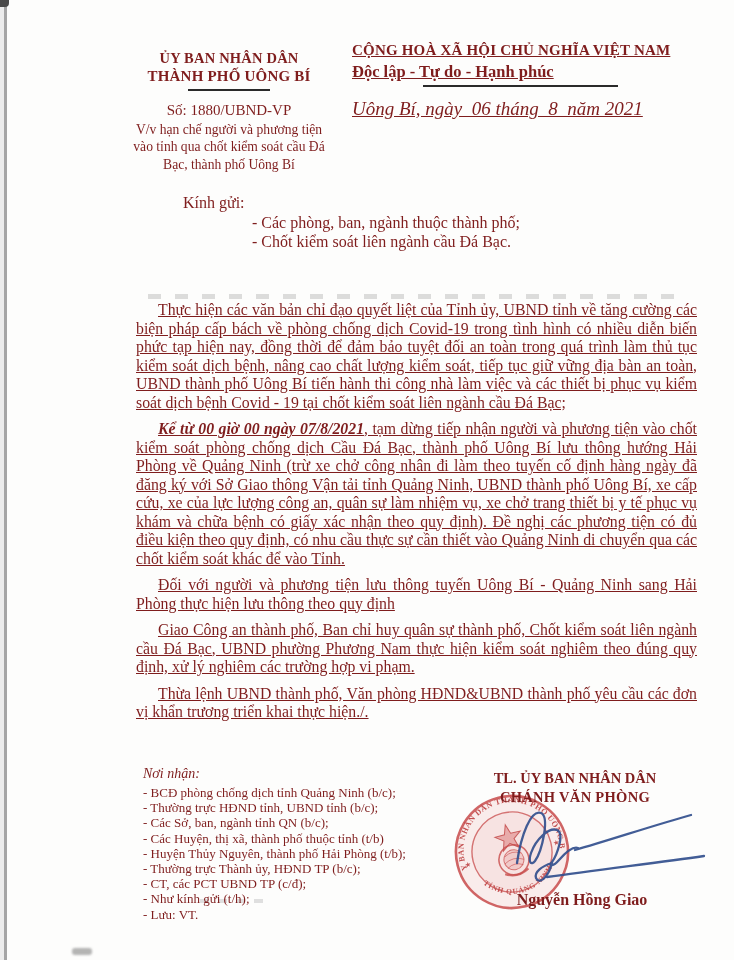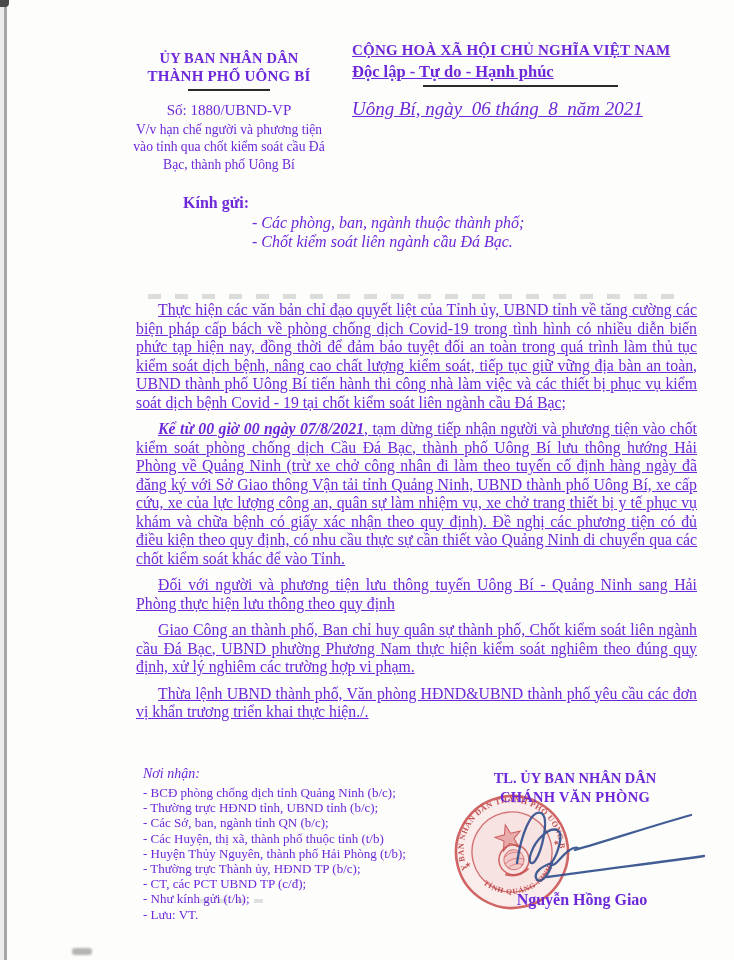--- a/index.html
+++ b/index.html
@@ -2,21 +2,21 @@
 <html lang="vi"><head>
 <meta charset="utf-8">
 <style>
   html,body{margin:0;padding:0;background:#ffffff;}
   .page{
     position:relative;
     width:734px;height:960px;
     background:#fdfdfc;
     overflow:hidden;
     font-family:"Liberation Serif","DejaVu Serif",serif;
-    color:#6d28d9;
+    color:#7f1d1d;
   }
   
   .edge-strip{position:absolute;left:0;top:0;width:4px;height:100%;background:#ececec;}
   .edge-line{position:absolute;left:4px;top:0;width:3px;height:100%;background:#8e8e8e;opacity:.8;}
   .corner-speck{position:absolute;left:0;top:0;width:9px;height:7px;background:#4a4a4a;border-radius:0 0 4px 0;}
   .bottom-smudge{position:absolute;left:72px;top:948px;width:20px;height:7px;background:rgba(90,90,90,.45);filter:blur(1px);border-radius:3px;}
   .ghost-line{position:absolute;left:148px;top:294px;width:540px;height:5px;opacity:.28;filter:blur(.7px);
     background:repeating-linear-gradient(90deg,#8a8a8a 0 13px,transparent 13px 27px);}
   .ghost-line2{position:absolute;left:200px;top:899px;width:70px;height:4px;opacity:.25;filter:blur(.7px);
     background:repeating-linear-gradient(90deg,#8a8a8a 0 9px,transparent 9px 18px);}
@@ -29,22 +29,22 @@
   .doc-number{font-size:15px;margin-top:11px;}
   .subject{font-size:13.6px;line-height:17.4px;margin-top:2px;}
 
   .hdr-right{position:absolute;left:352px;top:42px;width:336px;text-decoration:underline;}
   .hr1{font-size:15px;font-weight:700;letter-spacing:.2px;}
   .hr2{font-size:16.5px;font-weight:700;margin-top:3px;}
   .hr-rule{width:195px;height:2px;background:#2a2a2a;margin:3px auto 0;}
   .date-line{font-size:19px;font-style:italic;margin-top:11px;white-space:pre;}
 
   
-  .kinhgui-label{position:absolute;left:183px;top:194px;font-size:16px;font-weight:bold;}
-  .recipient-list{position:absolute;left:252px;top:214px;font-size:16px;line-height:18.8px;font-style:italic;}
+  .kinhgui-label{position:absolute;left:183px;top:194px;font-size:16px;}
+  .recipient-list{position:absolute;left:252px;top:214px;font-size:16px;line-height:18.8px;}
   .recipient-list div{white-space:pre;}
 
   
   .body-paragraphs{position:absolute;left:136px;top:301px;width:561px;text-align:justify;font-size:15.8px;line-height:18.5px;}
   .bp{margin:0 0 8px 0;text-indent:22px;text-decoration:underline;}
   .seg-bi{font-weight:700;font-style:italic;}
 
   
   .noinhan{position:absolute;left:143px;top:766px;z-index:4;}
   .nn-label{font-size:14px;font-weight:400;font-style:italic;}

